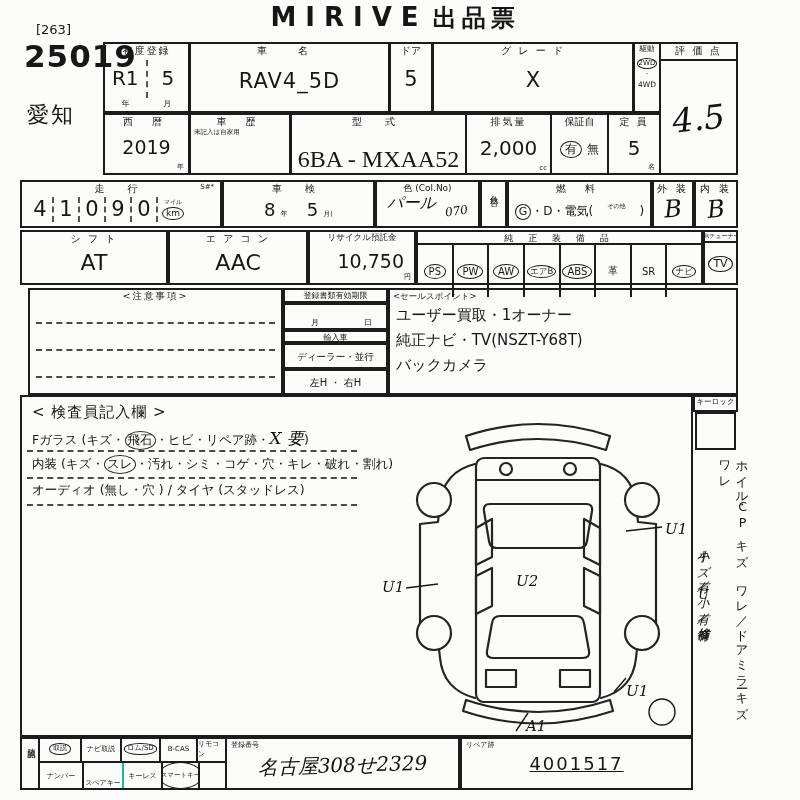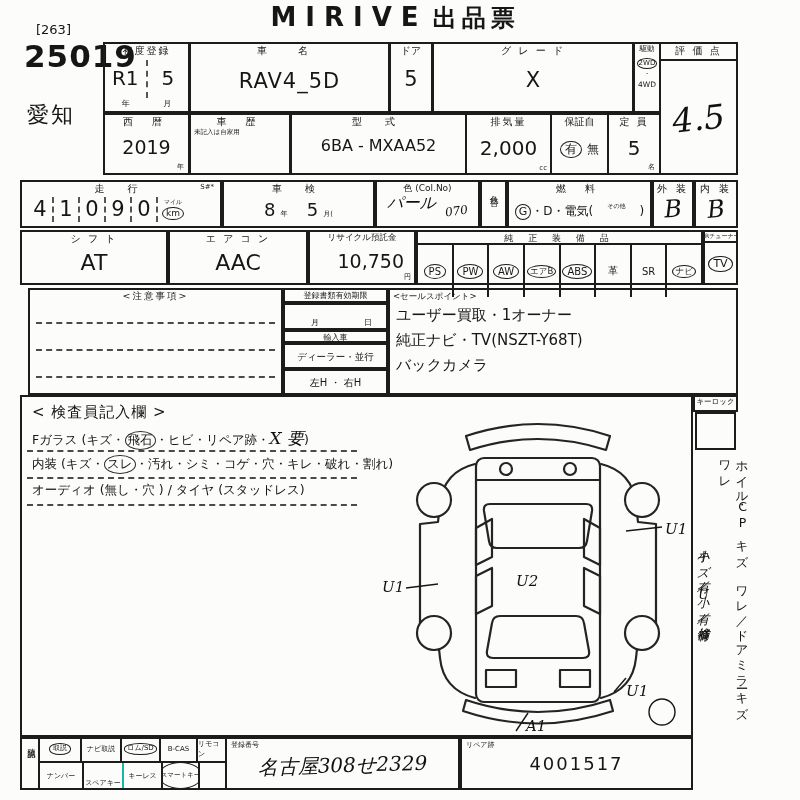--- a/index.html
+++ b/index.html
@@ -85,21 +85,21 @@
     <div class="tiny abs" style="right:4px;bottom:1px;font-size:7px;">年</div>
   </div>
 
   <div class="cell" style="left:189px;top:113px;width:102px;height:62px;">
     <div class="hdr" style="letter-spacing:8px;">車 歴</div>
     <div style="font-size:6.5px;padding-left:3px;">未記入は自家用</div>
   </div>
 
   <div class="cell" style="left:290px;top:113px;width:177px;height:62px;">
     <div class="hdr" style="letter-spacing:10px;">型 式</div>
-    <div class="val" style="font-size:16px;margin-top:8px;">6BA - MXAA52</div>
+    <div class="val" style="font-size:24px;margin-top:18px;font-family:Liberation Serif, serif;">6BA - MXAA52</div>
   </div>
 
   <div class="cell" style="left:465px;top:113px;width:87px;height:62px;">
     <div class="hdr">排気量</div>
     <div class="val" style="font-size:20px;margin-top:8px;">2,000</div>
     <div class="tiny abs" style="right:3px;bottom:1px;font-size:7px;">cc</div>
   </div>
 
   <div class="cell" style="left:550px;top:113px;width:59px;height:62px;">
     <div class="hdr" style="letter-spacing:0;">保証自</div>
@@ -369,16 +369,16 @@
     </div>
   </div>
 
   <div class="cell" style="left:225px;top:737px;width:235px;height:53px;">
     <div style="font-size:7px;padding:1px 0 0 4px;">登録番号</div>
     <div class="val hand" style="font-size:20px;margin-top:2px;transform:rotate(-1.5deg);">名古屋308せ2329</div>
   </div>
 
   <div class="cell" style="left:460px;top:737px;width:233px;height:53px;">
     <div style="font-size:7px;padding:1px 0 0 4px;">リペア跡</div>
-    <div class="val" style="font-size:18px;margin-top:3px;letter-spacing:2px;">4001517</div>
+    <div class="val" style="font-size:18px;margin-top:3px;letter-spacing:2px;text-decoration:underline;">4001517</div>
   </div>
 
 </div>
 
 </body></html>

